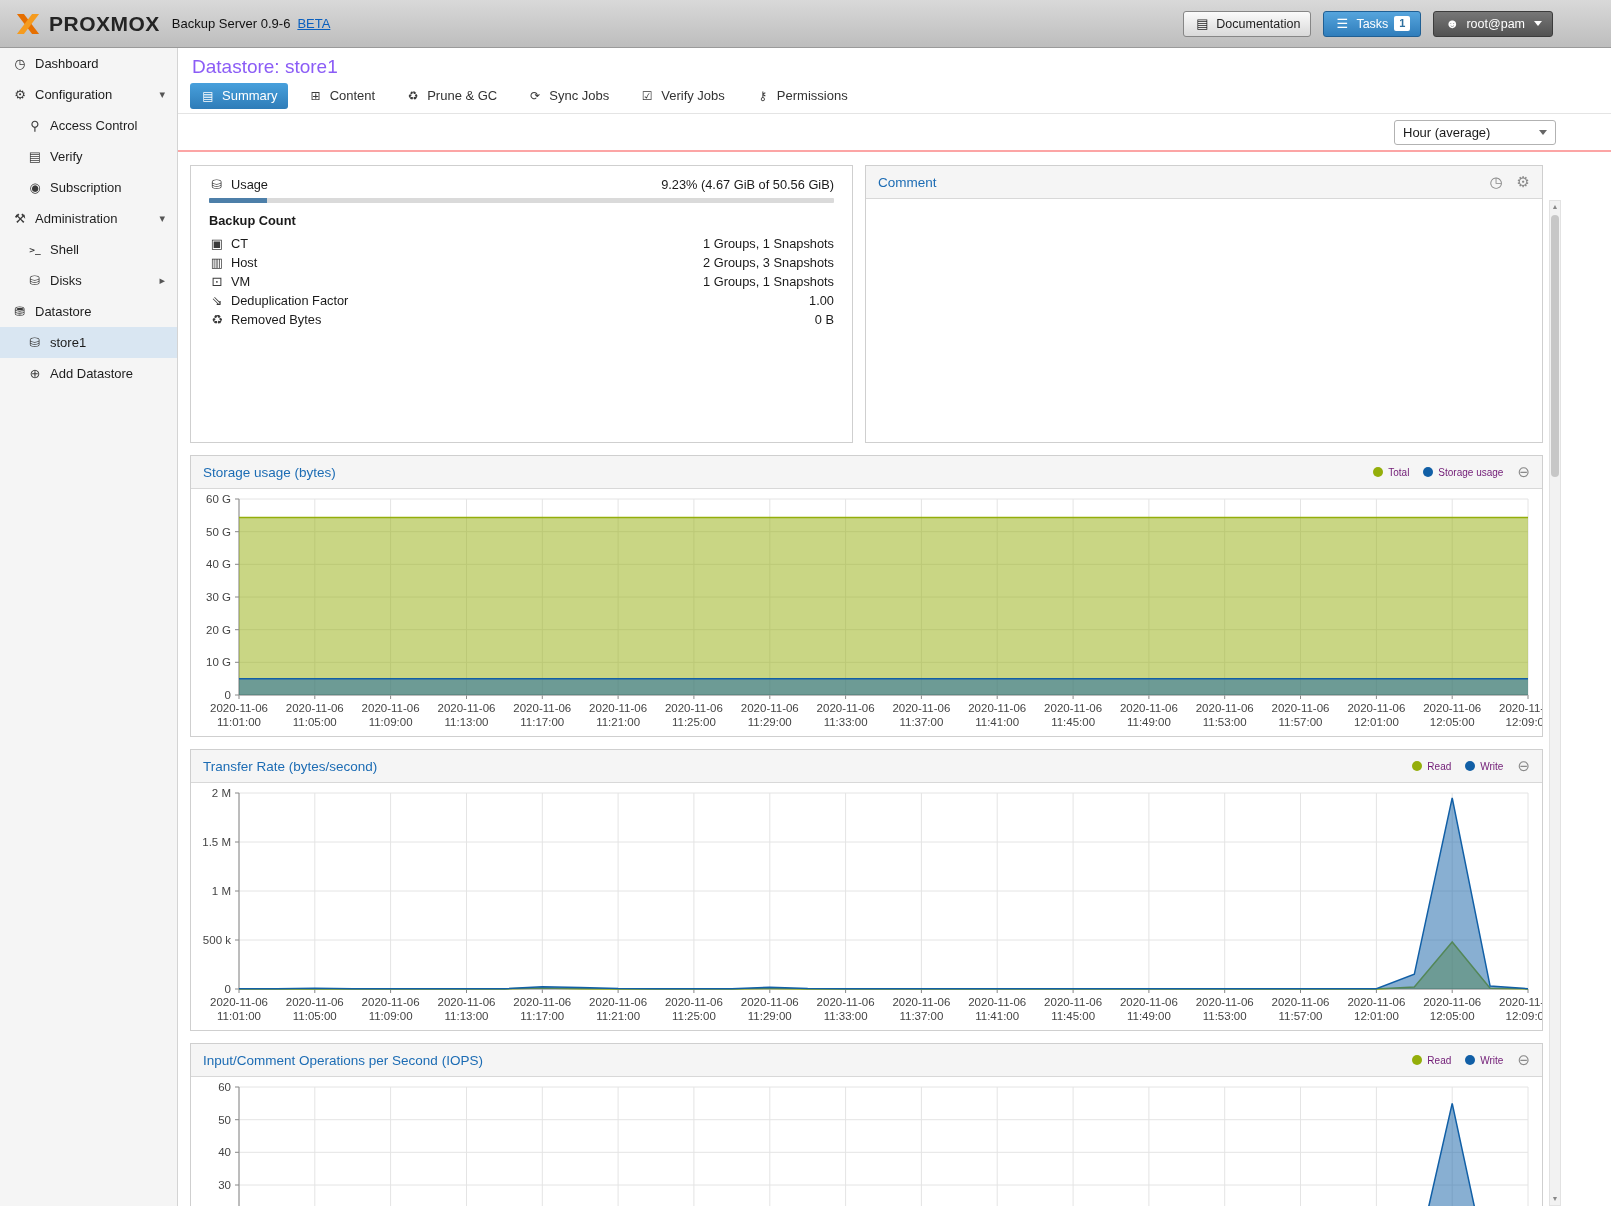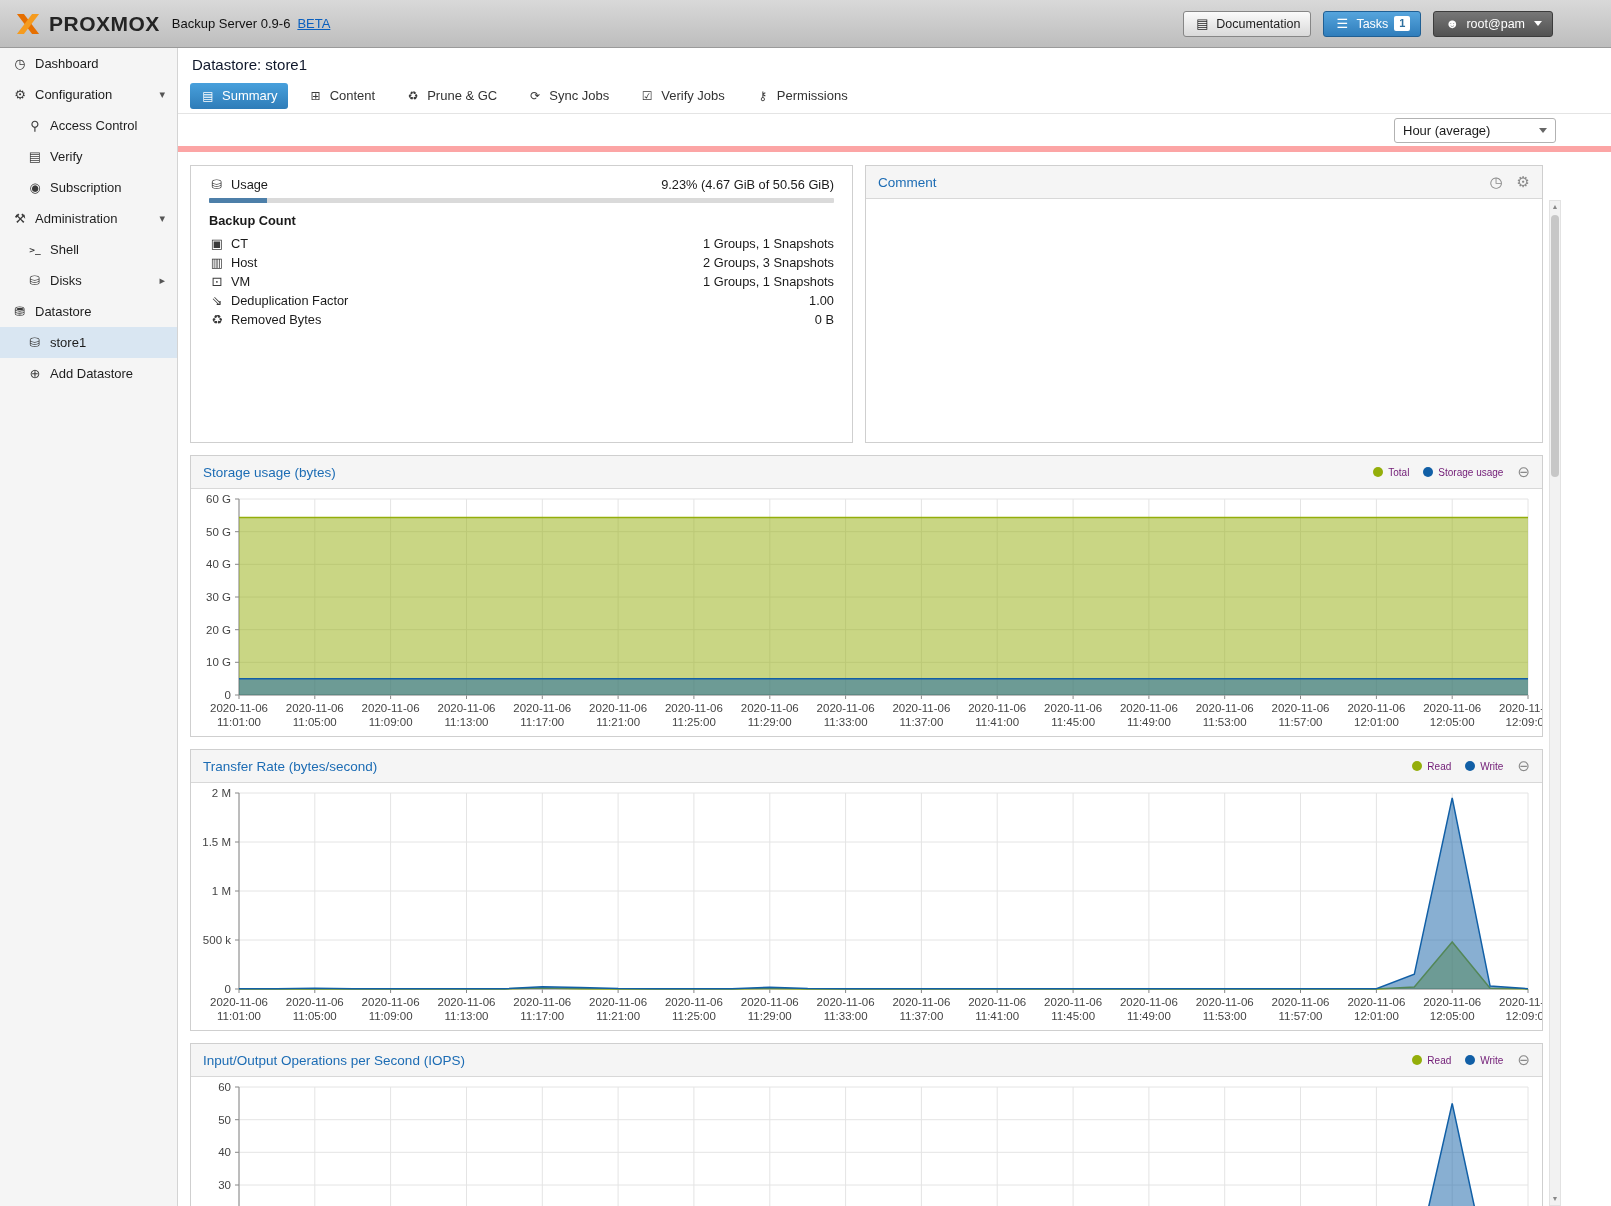--- a/index.html
+++ b/index.html
@@ -32,30 +32,30 @@
   .side-item { position:relative; height:31px; display:flex; align-items:center; gap:7px;
                padding-left:12px; cursor:pointer; color:#1d1d1d; }
   .side-item.lvl1 { padding-left:27px; }
   .side-item.selected { background:#d9e6f2; }
   .exp { position:absolute; right:12px; color:#555; font-size:11px; }
   .icn { display:inline-block; width:16px; text-align:center; font-size:13px; color:#3a3a3a; }
   [data-name="terminal-icon"] { font-family:"DejaVu Sans Mono",monospace; font-size:9.5px; font-weight:bold; }
 
   
   .main { position:absolute; left:178px; top:48px; right:0; bottom:0; background:#fff; overflow:hidden; }
-  .page-title { height:30px; padding:8px 14px 0; font-size:15px; color:#0f172a; }
+  .page-title { height:30px; padding:8px 14px 0; font-size:19px; color:#8b5cf6; }
   .tabbar { display:flex; align-items:center; gap:10px; padding:0 12px; height:36px;
             border-bottom:1px solid #e4e4e4; }
   .tab { height:26px; display:flex; align-items:center; gap:6px; padding:0 10px;
          border-radius:3px; color:#333; cursor:pointer; font-size:13px; }
   .tab .icn { font-size:12px; }
   .tab.active { background:linear-gradient(#48a0dc,#2e7cb8); color:#fff; }
   .tab.active .icn { color:#fff; }
   .toolbar2 { display:flex; align-items:center; justify-content:flex-end; height:38px;
-              border-bottom:6px solid #fca5a5; padding-right:55px; }
+              border-bottom:2px solid #fca5a5; padding-right:55px; }
   .select { width:162px; height:25px; border:1px solid #b2b2b2; border-radius:3px; background:#fff;
             display:flex; align-items:center; padding:0 8px; cursor:pointer; }
   .select .chev { margin-left:auto; width:0; height:0; border-left:4px solid transparent;
                   border-right:4px solid transparent; border-top:5px solid #666; }
 
   .content { margin:13px 12px; width:1353px; }
   .row1 { display:flex; gap:12px; }
   .panel { border:1px solid #cfcfcf; background:#fff; }
   .left-panel { width:663px; height:278px; }
   .right-panel { flex:1; height:278px; }
@@ -483,21 +483,21 @@
               <line x1="48" y1="10" x2="48" y2="206" stroke="#888"></line>
               <line x1="48" y1="206" x2="1337" y2="206" stroke="#888"></line>
               <polygon points="48,206 48.0,205.9 85.9,205.9 123.8,205.9 161.7,205.9 199.6,205.9 237.6,205.9 275.5,205.9 313.4,205.9 351.3,205.1 389.2,205.7 427.1,205.9 465.0,205.9 502.9,205.9 540.9,205.9 578.8,205.5 616.7,205.9 654.6,205.9 692.5,205.9 730.4,205.9 768.3,205.9 806.2,205.9 844.1,205.9 882.1,205.9 920.0,205.9 957.9,205.9 995.8,205.9 1033.7,205.9 1071.6,205.9 1109.5,205.9 1147.4,205.9 1185.4,205.9 1223.3,204.0 1261.2,159.0 1299.1,205.2 1337.0,205.9 1337,206" fill="#94ae0a" fill-opacity="0.5"></polygon>
               <polyline points="48.0,205.9 85.9,205.9 123.8,205.9 161.7,205.9 199.6,205.9 237.6,205.9 275.5,205.9 313.4,205.9 351.3,205.1 389.2,205.7 427.1,205.9 465.0,205.9 502.9,205.9 540.9,205.9 578.8,205.5 616.7,205.9 654.6,205.9 692.5,205.9 730.4,205.9 768.3,205.9 806.2,205.9 844.1,205.9 882.1,205.9 920.0,205.9 957.9,205.9 995.8,205.9 1033.7,205.9 1071.6,205.9 1109.5,205.9 1147.4,205.9 1185.4,205.9 1223.3,204.0 1261.2,159.0 1299.1,205.2 1337.0,205.9" fill="none" stroke="#94ae0a" stroke-width="1.5"></polyline>
               <polygon points="48,206 48.0,205.7 85.9,205.7 123.8,205.2 161.7,205.7 199.6,205.7 237.6,205.7 275.5,205.7 313.4,205.7 351.3,203.8 389.2,204.5 427.1,205.6 465.0,205.7 502.9,205.7 540.9,205.7 578.8,204.2 616.7,205.6 654.6,205.7 692.5,205.7 730.4,205.7 768.3,205.7 806.2,205.7 844.1,205.7 882.1,205.7 920.0,205.7 957.9,205.7 995.8,205.7 1033.7,205.7 1071.6,205.7 1109.5,205.7 1147.4,205.7 1185.4,205.7 1223.3,191.3 1261.2,14.9 1299.1,203.1 1337.0,205.7 1337,206" fill="#115fa6" fill-opacity="0.5"></polygon>
               <polyline points="48.0,205.7 85.9,205.7 123.8,205.2 161.7,205.7 199.6,205.7 237.6,205.7 275.5,205.7 313.4,205.7 351.3,203.8 389.2,204.5 427.1,205.6 465.0,205.7 502.9,205.7 540.9,205.7 578.8,204.2 616.7,205.6 654.6,205.7 692.5,205.7 730.4,205.7 768.3,205.7 806.2,205.7 844.1,205.7 882.1,205.7 920.0,205.7 957.9,205.7 995.8,205.7 1033.7,205.7 1071.6,205.7 1109.5,205.7 1147.4,205.7 1185.4,205.7 1223.3,191.3 1261.2,14.9 1299.1,203.1 1337.0,205.7" fill="none" stroke="#115fa6" stroke-width="1.5"></polyline>
             </svg></div>
         </div>
         <div class="panel chart-panel" data-name="chart-panel-iops">
           <div class="phead" data-name="chart-header">
-            <span class="ptitle" data-name="chart-title">Input/Output Operations per Second (IOPS)</span>
+            <span class="ptitle" data-name="chart-title">Input/Comment Operations per Second (IOPS)</span>
             <span class="pheadright">
               <span class="leg" data-name="legend-item-read">
                 <span class="dot" data-name="legend-dot" style="background:#94ae0a"></span>
                 <span data-name="legend-label">Read</span>
               </span>
               <span class="leg" data-name="legend-item-write">
                 <span class="dot" data-name="legend-dot" style="background:#115fa6"></span>
                 <span data-name="legend-label">Write</span>
               </span>
               <span class="tool" data-name="collapse-icon">⊖</span>

